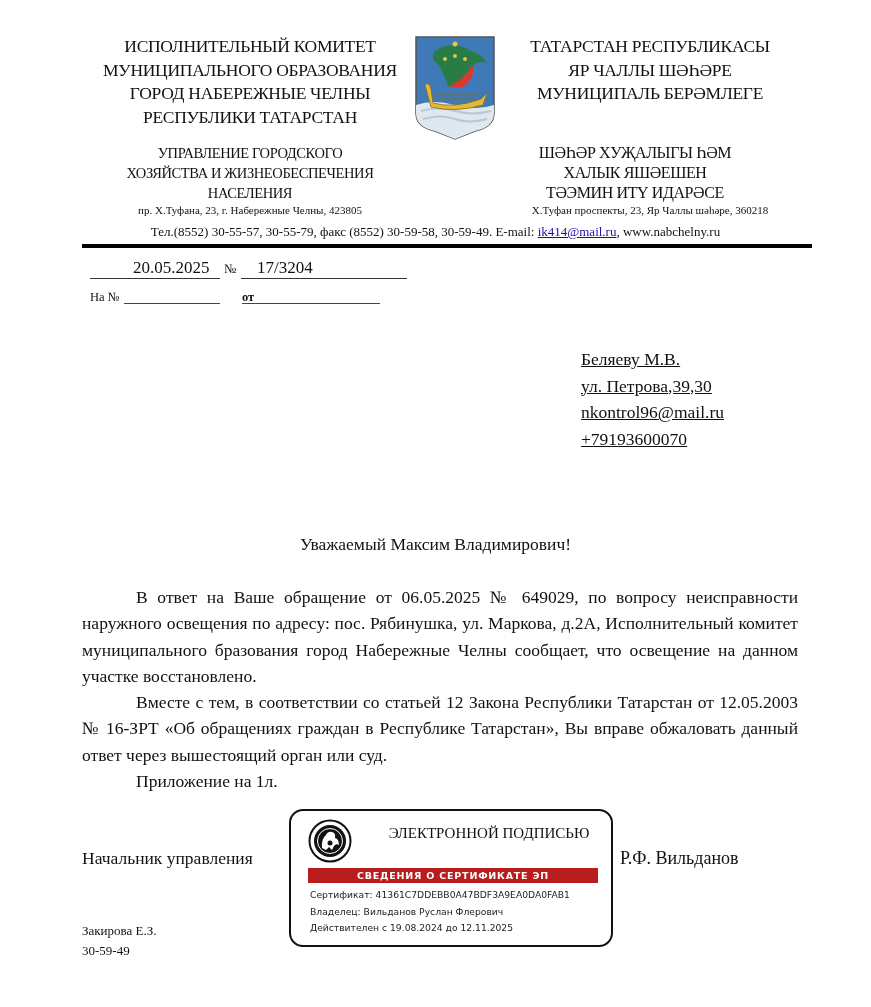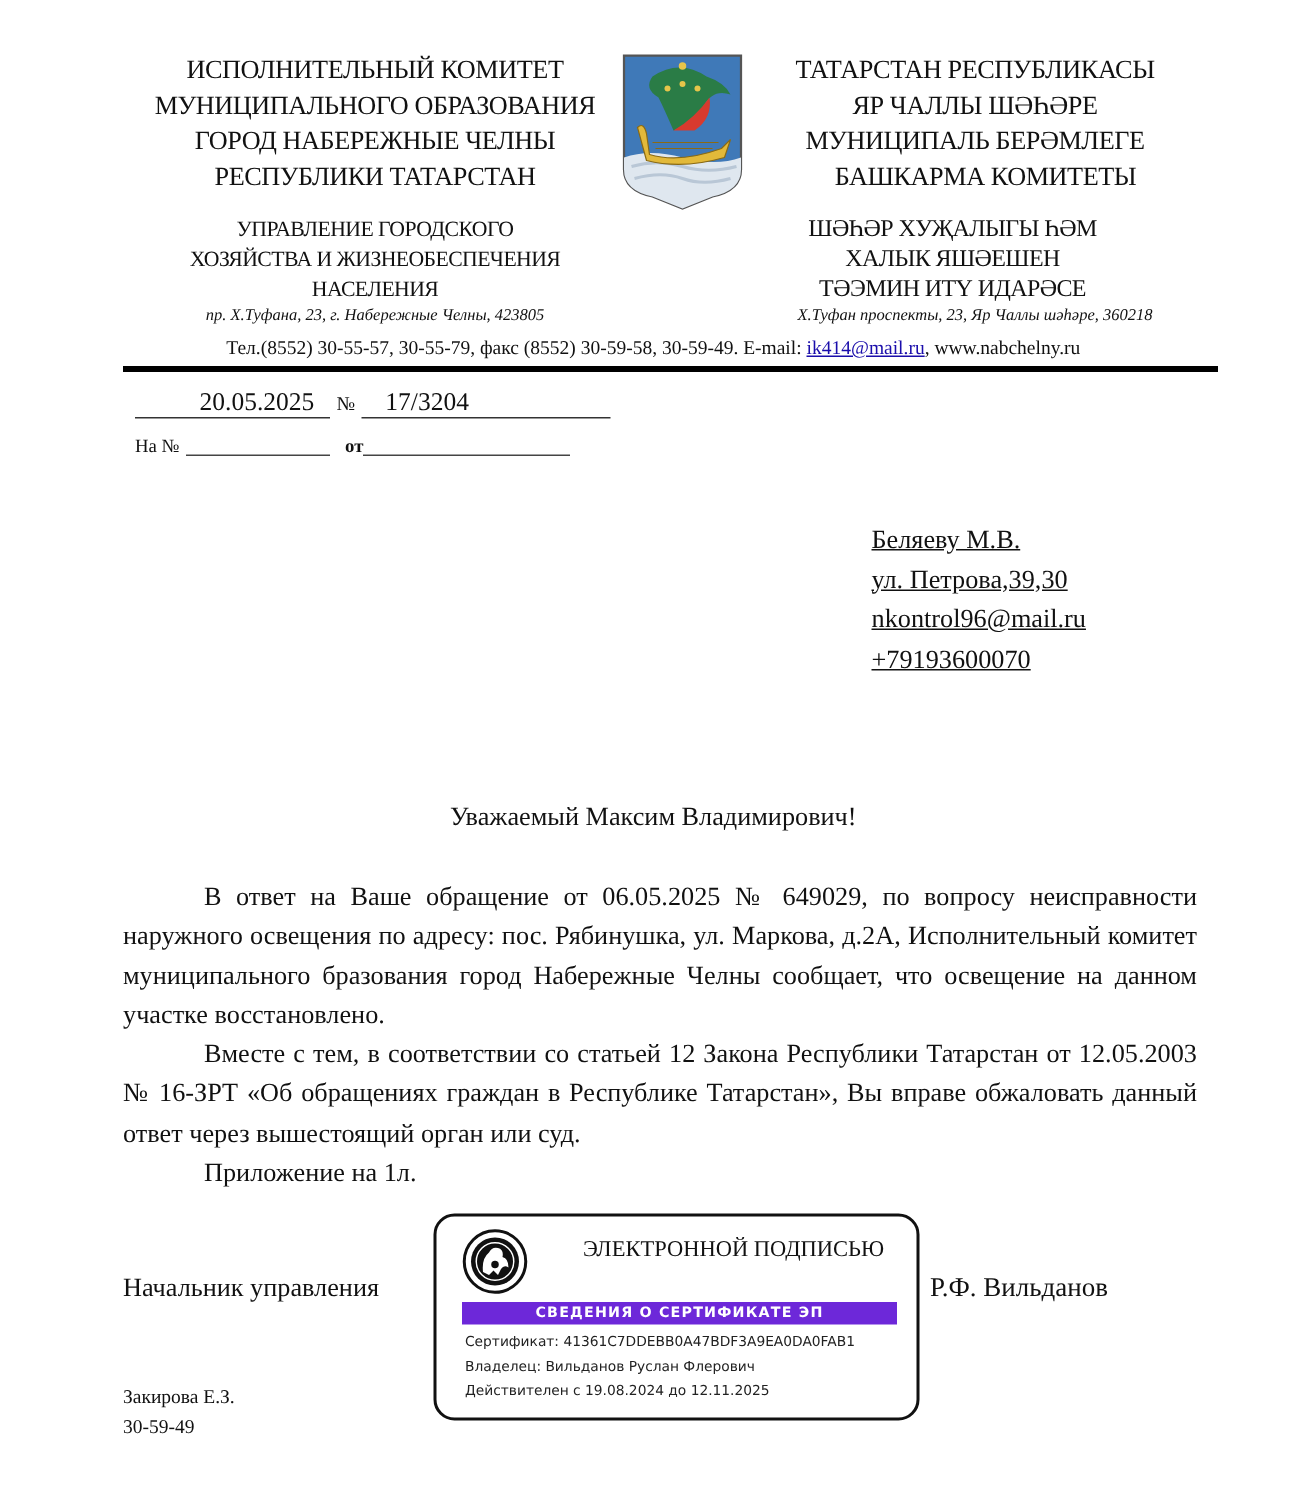--- a/index.html
+++ b/index.html
@@ -1,36 +1,36 @@
 <!DOCTYPE html>
 <html><head>
 <meta charset="utf-8">
 <style>
   html, body { margin: 0; padding: 0; background: #ffffff; }
   body { width: 871px; height: 1007px; position: relative; overflow: hidden;
          font-family: "Liberation Serif", "DejaVu Serif", serif; color: #111; }
   .abs { position: absolute; }
   .hdr { text-align: center; font-size: 17.5px; line-height: 23.5px; letter-spacing: -0.3px; }
   .sub { text-align: center; font-size: 14.5px; line-height: 20px; letter-spacing: -0.4px; }
-  .addr { font-size: 11px; text-align: center; white-space: nowrap; font-style: italic; }
+  .addr { font-size: 11px; text-align: center; white-space: nowrap; }
   .contacts { left: 0; width: 871px; top: 224px; text-align: center; font-size: 13px; white-space: nowrap; }
   .contacts a { color: #1a0dab; text-decoration: underline; }
   .rule { left: 82px; top: 244px; width: 730px; height: 4px; background: #000; }
   .reg { font-size: 17px; white-space: nowrap; }
   .reg .u { border-bottom: 1px solid #333; display: inline-block; }
   .small { font-size: 12.5px; white-space: nowrap; }
   .recipient { left: 581px; top: 346px; font-size: 17.5px; line-height: 26.5px; text-decoration: underline; }
   .greeting { left: 0; width: 871px; top: 534px; text-align: center; font-size: 17.5px; }
   .body { left: 82px; width: 716px; font-size: 17.5px; line-height: 26.3px; text-align: justify; }
   .body p { margin: 0; text-indent: 54px; }
   .stamp { left: 289px; top: 809px; width: 324px; height: 138px; border: 2.5px solid #111; border-radius: 14px; box-sizing: border-box;
            font-family: "DejaVu Sans", sans-serif; }
   .stamp-title { position: absolute; left: 78px; top: 13px; width: 240px; text-align: center;
                  font-family: "Liberation Serif", serif; font-size: 15px; line-height: 19px; font-weight: normal; }
-  .stamp-bar { position: absolute; left: 17px; top: 57px; width: 290px; height: 15px; background: #6d28d9; color: #fff;
+  .stamp-bar { position: absolute; left: 17px; top: 57px; width: 290px; height: 15px; background: #b91c1c; color: #fff;
                font-size: 9.5px; line-height: 15px; text-align: center; font-weight: bold; letter-spacing: 0.8px; }
   .stamp-line { position: absolute; left: 19px; font-size: 9.2px; color: #222; white-space: nowrap; }
   .sign-left { left: 82px; top: 848px; font-size: 17.5px; }
   .sign-right { left: 620px; top: 848px; font-size: 18px; }
   .exec { left: 82px; font-size: 13px; }
 </style>
 </head>
 <body>
 
 <div class="abs hdr" style="left:82px; top:35px; width:336px;">
@@ -54,21 +54,20 @@
     <circle cx="52" cy="24" r="2" fill="#e6c54a"></circle>
     <path d="M12 50 Q16 46 18 54 L20 68 Q40 74 68 64 L74 58 L70 70 Q42 78 18 72 Z" fill="#e2b93a" stroke="#8a6a14" stroke-width="0.8"></path>
     <path d="M22 60 H66 M24 64 H62" stroke="#8a6a14" stroke-width="0.8"></path>
   </svg>
 </div>
 
 <div class="abs hdr" style="left:500px; top:35px; width:300px;">
   <div>ТАТАРСТАН РЕСПУБЛИКАСЫ</div>
   <div>ЯР ЧАЛЛЫ ШӘҺӘРЕ</div>
   <div>МУНИЦИПАЛЬ БЕРӘМЛЕГЕ</div>
-  <div style="padding-left:14px;">БАШКАРМА КОМИТЕТЫ</div>
 </div>
 
 <div class="abs sub" style="left:100px; top:143px; width:300px;">
   <div>УПРАВЛЕНИЕ ГОРОДСКОГО</div>
   <div>ХОЗЯЙСТВА И ЖИЗНЕОБЕСПЕЧЕНИЯ</div>
   <div>НАСЕЛЕНИЯ</div>
 </div>
 <div class="abs addr" style="left:100px; top:204px; width:300px;">пр. Х.Туфана, 23, г. Набережные Челны, 423805</div>
 
 <div class="abs sub" style="left:490px; top:143px; width:290px; font-size:16px;">
@@ -83,21 +82,21 @@
 </div>
 <div class="abs rule"></div>
 
 <div class="abs reg" style="left:90px; top:258px;">
   <span class="u" style="width:128px; text-align:right; padding-right:2px;"><span>20.05.2025</span>&nbsp;&nbsp;</span>
   <span style="font-size:13px;">№</span>
   <span class="u" style="width:150px; padding-left:16px;"><span>17/3204</span></span>
 </div>
 <div class="abs small" style="left:90px; top:290px;">
   <span>На №</span><span class="abs" style="left:34px; top:13px; width:96px; border-bottom:1px solid #444;"></span>
-  <span style="position:absolute; left:140px;font-weight:bold;">от</span><span class="abs" style="left:152px; top:13px; width:138px; border-bottom:1px solid #444;"></span>
+  <span style="position:absolute; left:152px;font-weight:bold;">от</span><span class="abs" style="left:152px; top:13px; width:138px; border-bottom:1px solid #444;"></span>
 </div>
 
 <div class="abs recipient">
   <div>Беляеву М.В.</div>
   <div>ул. Петрова,39,30</div>
   <div>nkontrol96@mail.ru</div>
   <div>+79193600070</div>
 </div>
 
 <div class="abs greeting">Уважаемый Максим Владимирович!</div>

